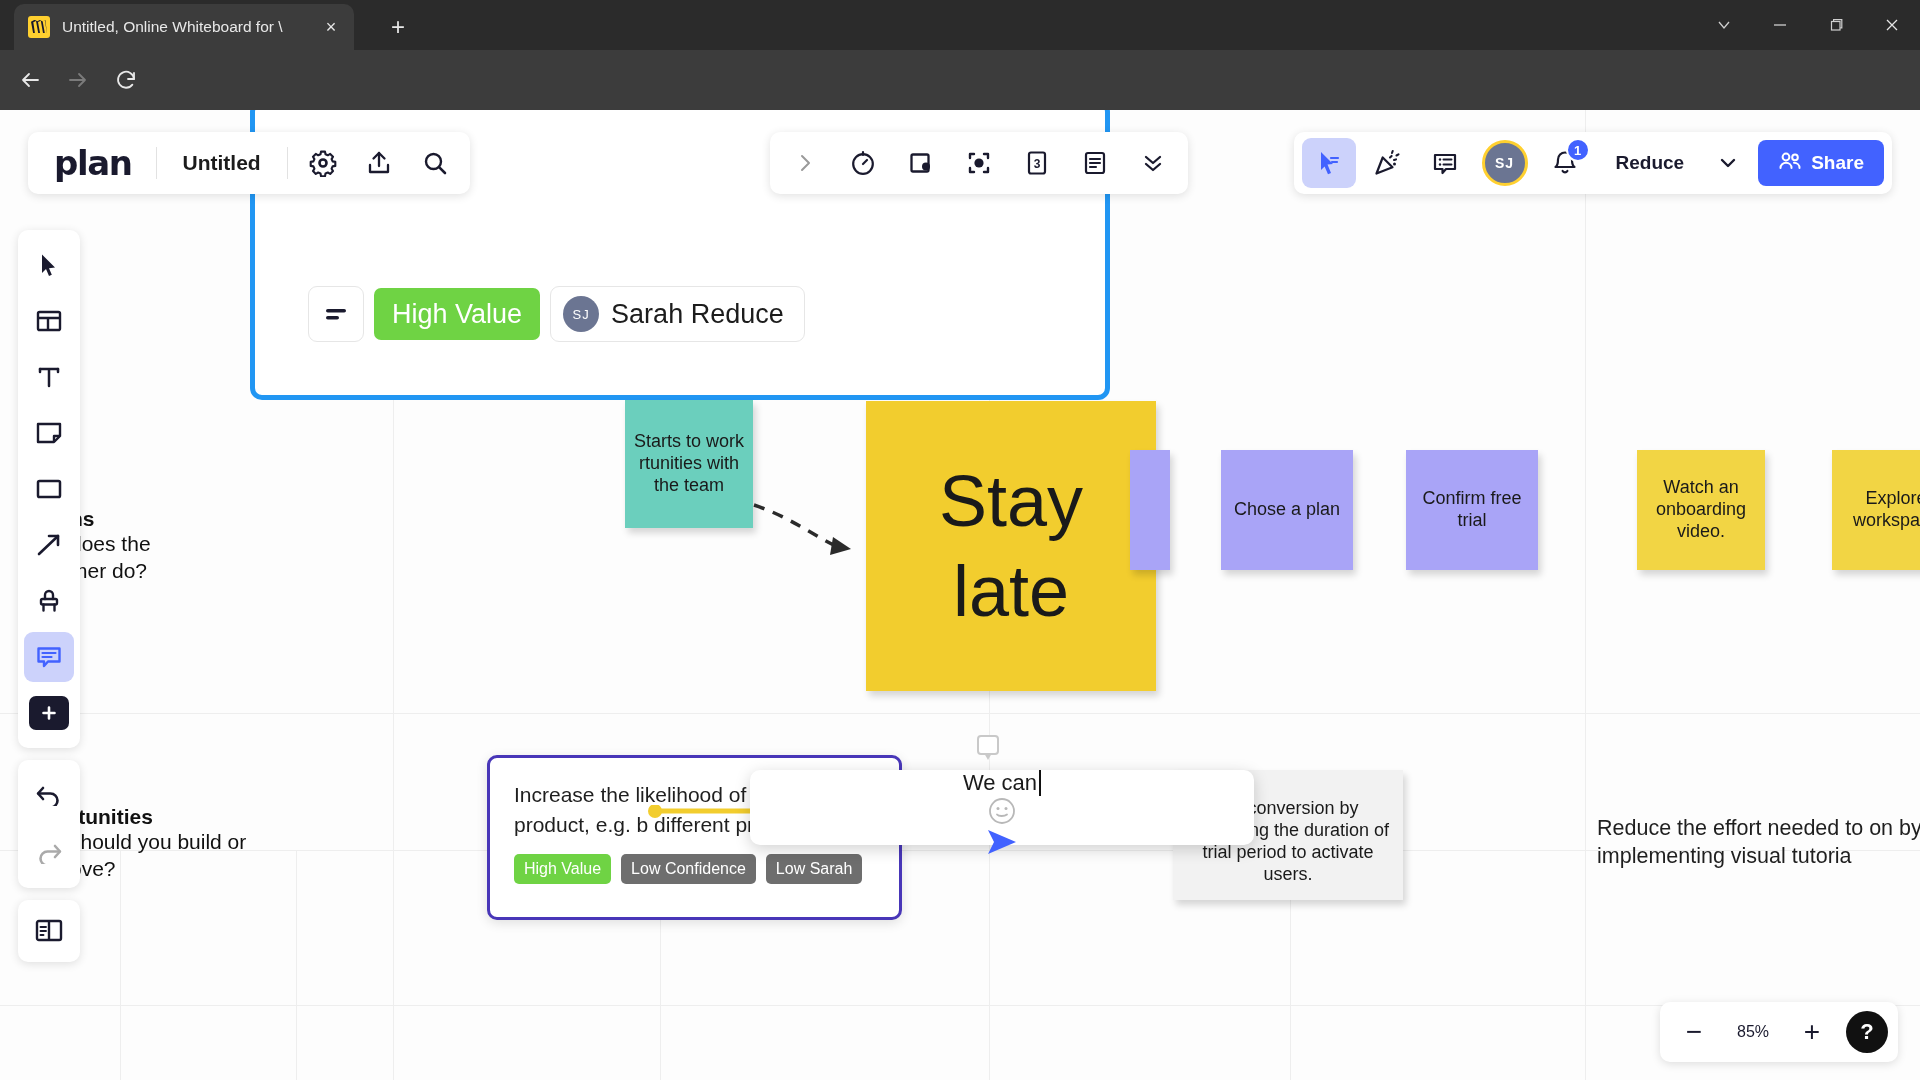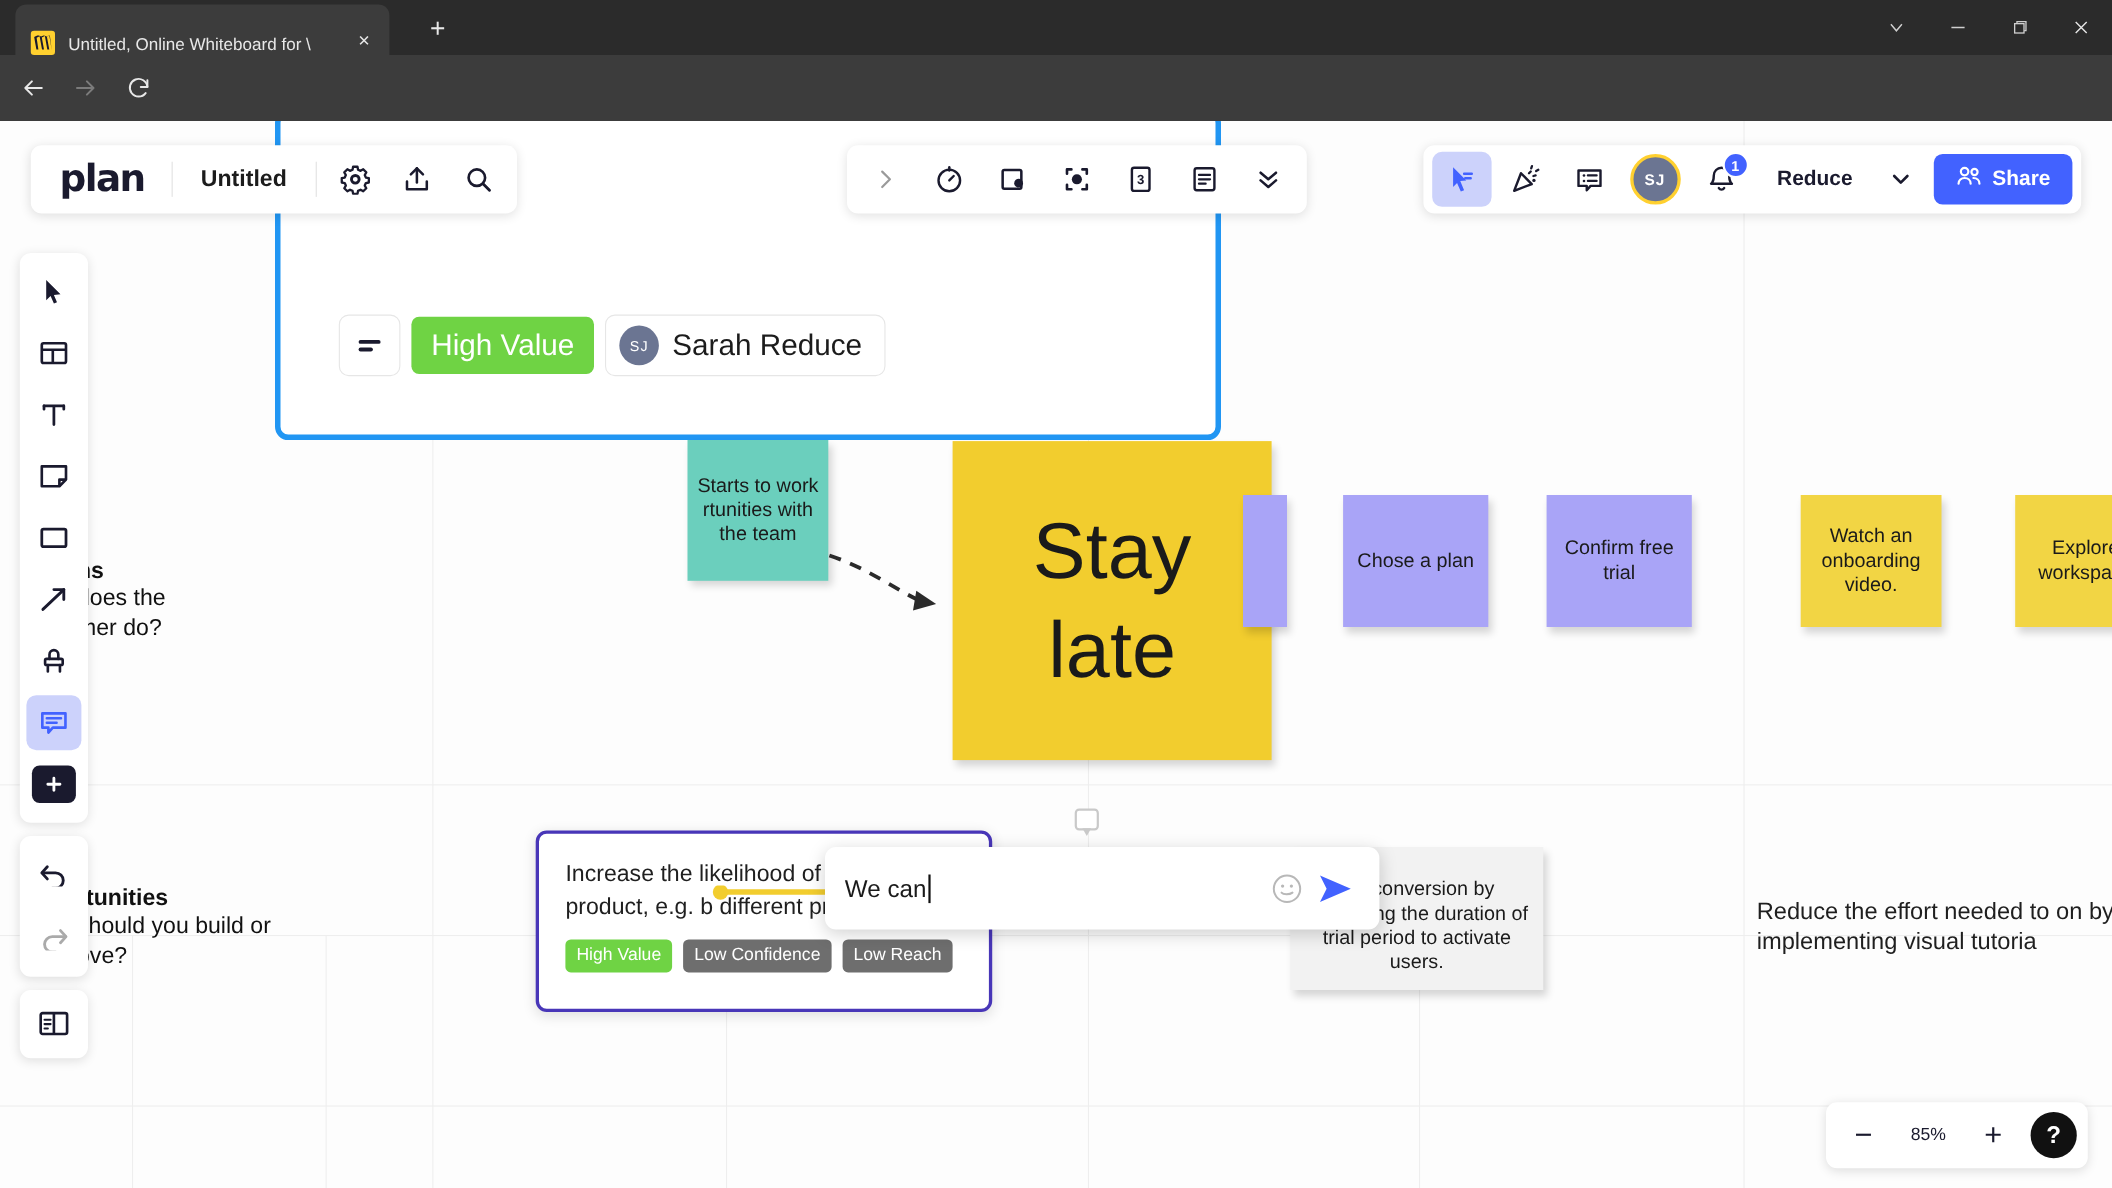--- a/index.html
+++ b/index.html
@@ -11,21 +11,21 @@
   }
 
   
   .browser-topbar {
     position: absolute; left: 0; top: 0; width: 1920px; height: 50px;
     background: #2b2b2b;
   }
   .tab {
     position: absolute; left: 14px; top: 4px; width: 340px; height: 46px;
     background: #3c3c3c; border-radius: 10px 10px 0 0;
-    display: flex; align-items: flex-end; padding: 0 10px 0 14px;
+    display: flex; align-items: center; padding: 0 10px 0 14px;
   }
   .tab-favicon {
     width: 22px; height: 22px; background: #ffd02f; border-radius: 3px;
     display: flex; align-items: center; justify-content: center;
     font-size: 15px; color: #1a1a2e; font-weight: 700; flex: 0 0 auto;
     font-family: "DejaVu Sans", sans-serif;
   }
   .tab-title {
     margin-left: 12px; color: #e8e8e8; font-size: 15.5px;
     white-space: nowrap; overflow: hidden; flex: 1 1 auto;
@@ -445,32 +445,32 @@
     <span>the conversion by increasing the duration of trial period to activate users.</span>
   </div>
 
   <div class="comment-pin" style="left:977px; top:625px;"></div>
 
   <div class="idea-card" style="left:487px; top:645px; width:415px; height:165px;">
     <div class="idea-text">Increase the likelihood of joining the product, e.g. b different pricing tier.</div>
     <div class="idea-tags">
       <span class="idea-tag" style="background:#6fd344">High Value</span>
       <span class="idea-tag" style="background:#6e6e6e">Low Confidence</span>
-      <span class="idea-tag" style="background:#6e6e6e">Low Reach</span>
+      <span class="idea-tag" style="background:#6e6e6e">Low Sarah</span>
     </div>
   </div>
 
   <svg style="position:absolute; left:645px; top:695px; width:120px; height:18px;">
     <line x1="10" y1="6" x2="112" y2="6" stroke="#f2cd2e" stroke-width="5"></line>
     <circle cx="10" cy="6" r="7" fill="#f2cd2e"></circle>
   </svg>
 
   <div class="free-text" style="left:1597px; top:705px; width:400px;">Reduce the effort needed to on by implementing visual tutoria</div>
 
-  <div class="composer" style="left:750px; top:660px; width:504px; height:75px;">
+  <div class="composer" style="left:750px; top:660px; width:504px; height:75px;flex-direction:column;">
     <div class="composer-input">
       <span>We can</span>
         <span class="caret"></span>
     </div>
     <div class="composer-ico">
       <svg width="30" height="30" viewBox="0 0 30 30">
           <circle cx="15" cy="15" r="12" stroke="#b8b8b8" stroke-width="1.8" fill="none"></circle>
           <circle cx="11" cy="12.5" r="1.5" fill="#b8b8b8"></circle>
           <circle cx="19" cy="12.5" r="1.5" fill="#b8b8b8"></circle>
           <path d="M10 18.5c1.6 2 7.4 2 10 0" stroke="#b8b8b8" stroke-width="1.8" fill="none" stroke-linecap="round"></path>

